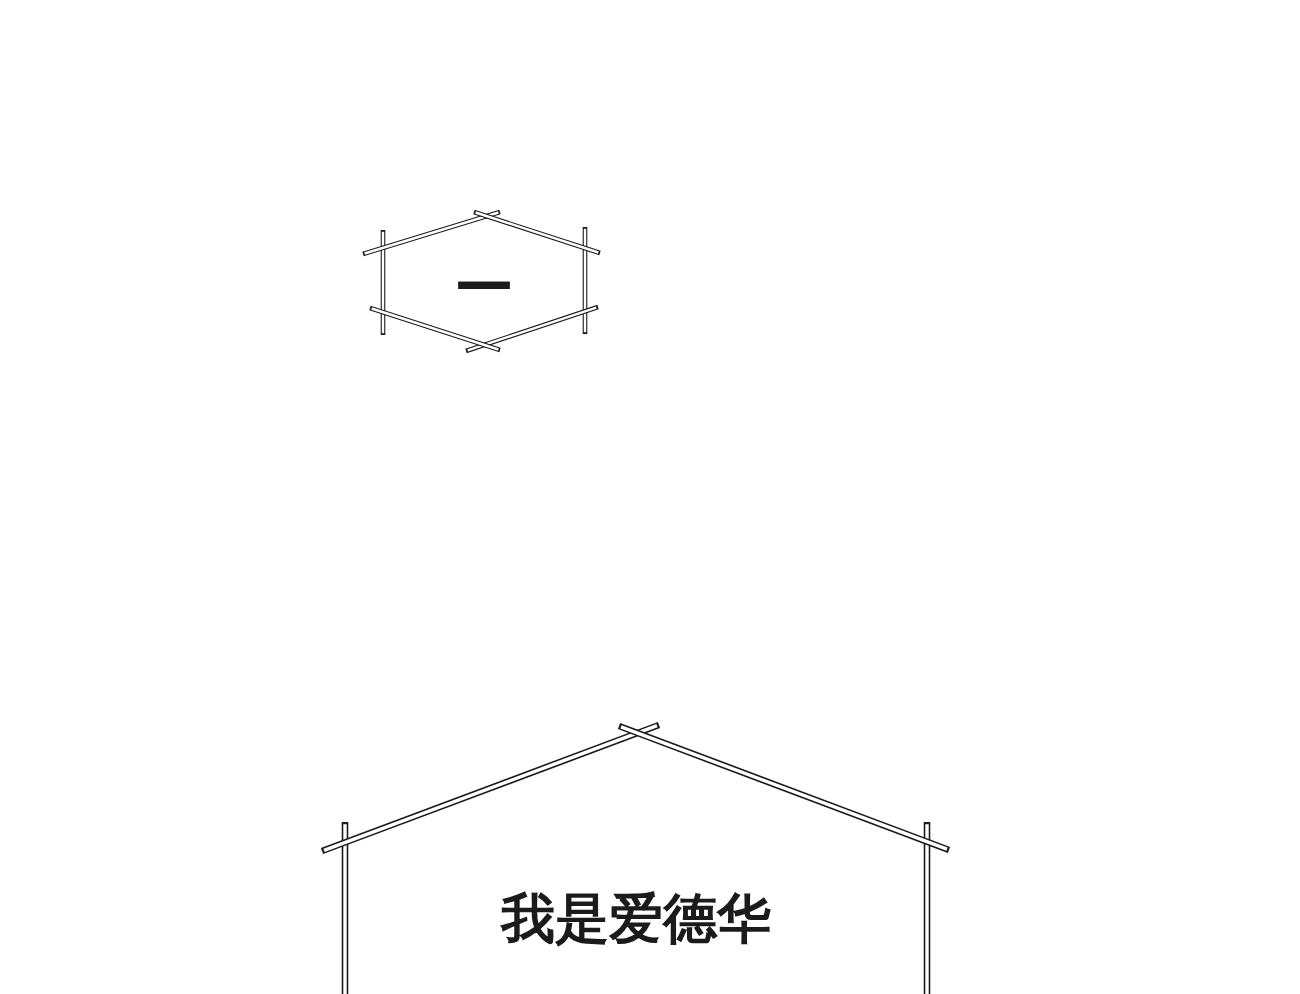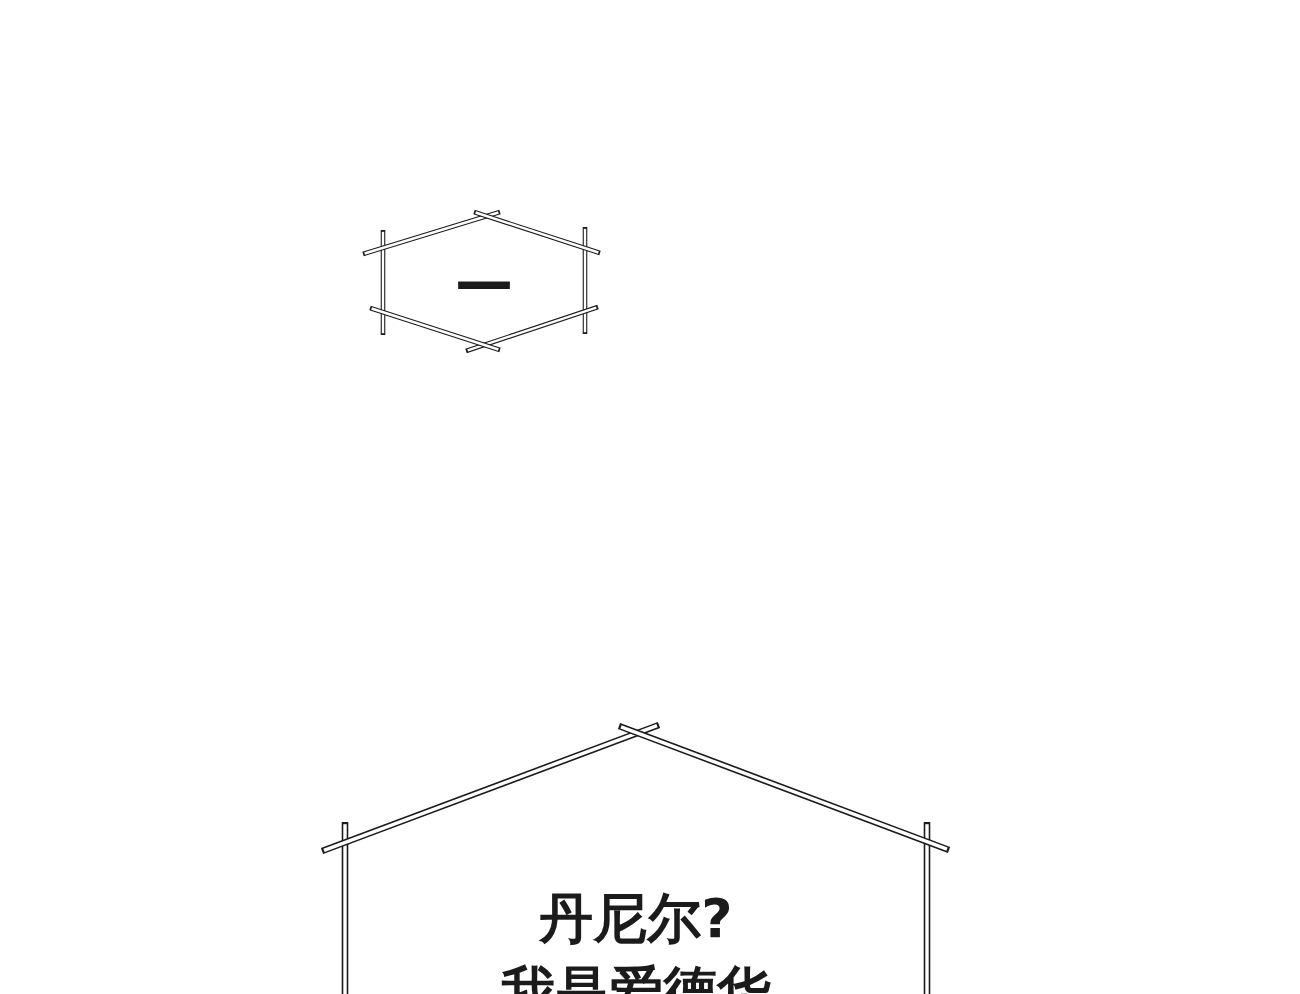--- a/index.html
+++ b/index.html
@@ -97,17 +97,16 @@
       <line x1="324" y1="850.3" x2="657" y2="725.7" stroke="#ffffff" stroke-width="3.4"></line>
 
       <line x1="619" y1="726" x2="949" y2="850" stroke="#1b1b1b" stroke-width="6.6"></line>
       <line x1="621" y1="726.8" x2="947" y2="849.2" stroke="#ffffff" stroke-width="3.4"></line>
     </g>
   </svg>
 
   <div class="small-bubble-dash">—</div>
 
   <div class="large-bubble-text">
-    <span class="text-line">丹尼尔?</span>
     <span class="text-line">我是爱德华</span>
   </div>
 
 </div>
 
 </body></html>

